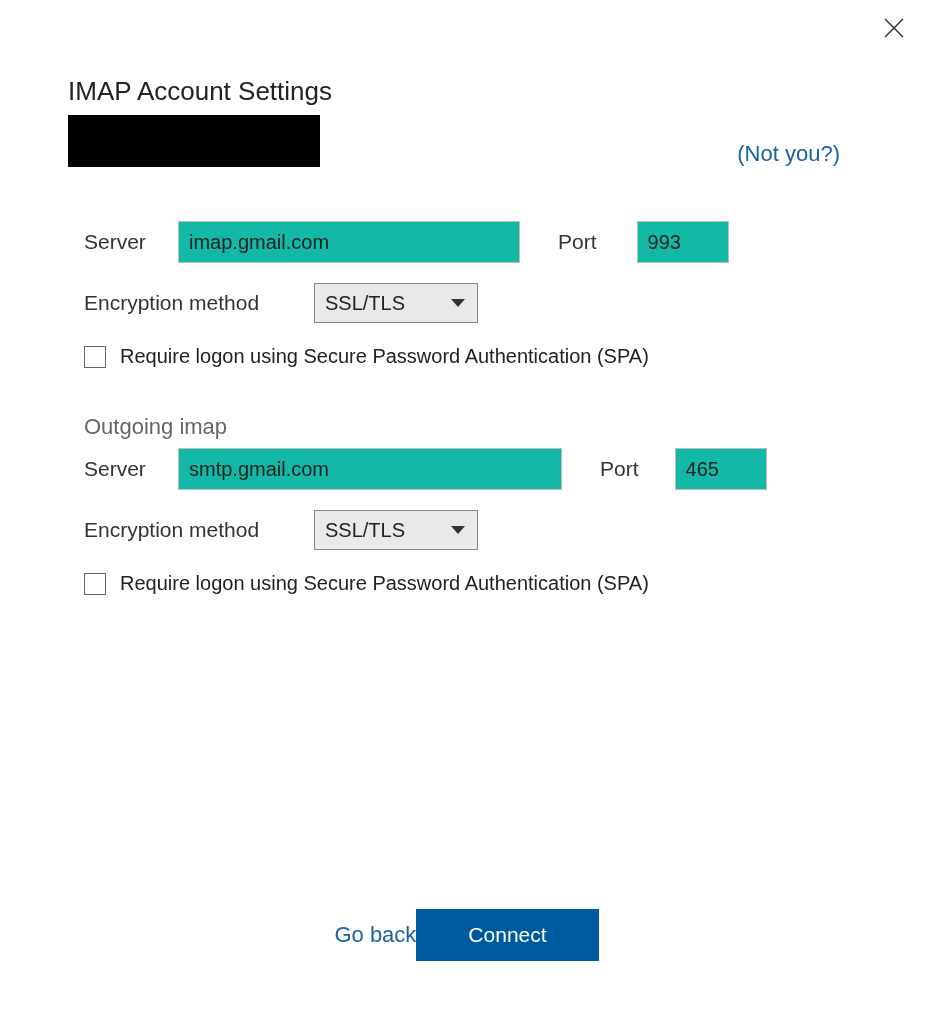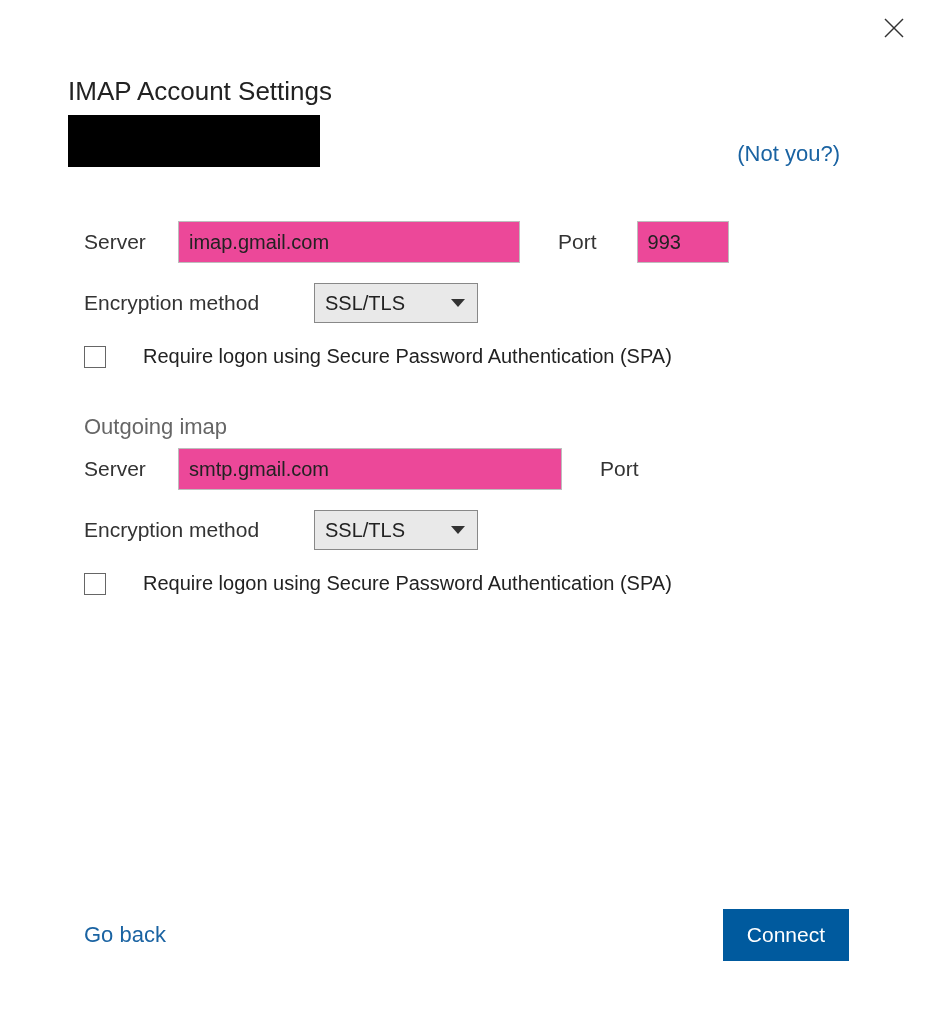--- a/index.html
+++ b/index.html
@@ -71,21 +71,21 @@
     margin-right: 18px;
   }
   .lbl-server { width: 76px; }
   .lbl-enc   { width: 212px; }
   input.text {
     font-family: inherit;
     font-size: 20px;
     color: #222;
     padding: 6px 10px;
     border: 1px solid #bdbdbd;
-    background: #ec4899;
+    background: #14b8a6;
     outline: none;
     height: 28px;
   }
   .server-in { width: 320px; }
   .server-out { width: 362px; }
   .port-gap-in  { width: 38px; }
   .port-gap-out { width: 38px; }
   .port-in { width: 70px; }
   .select {
     display: flex;
@@ -105,51 +105,50 @@
     border-left: 7px solid transparent;
     border-right: 7px solid transparent;
     border-top: 8px solid #333;
   }
   .chk-row {
     display: flex;
     align-items: center;
     margin: 22px 0 46px 0;
     font-size: 20px;
     color: #222;
-    gap: 23px;
   }
   .chk {
     width: 20px;
     height: 20px;
     border: 1px solid #666;
     background: #fff;
     margin-right: 14px;
     cursor: pointer;
     flex-shrink: 0;
   }
   .footer {
     position: absolute;
     left: 84px;
     bottom: 48px;
     width: 765px;
     display: flex;
-    justify-content: space-between;
+    justify-content: center;
     align-items: center;
   }
   .go-back {
     color: #1a63a2;
     font-size: 22px;
     cursor: pointer;
   }
   .connect-btn {
     background: #005a9e;
     color: #fff;
     font-size: 21px;
     border: none;
-    padding: 14px 24px;
+    padding: 14px 52px;
     cursor: pointer;
   }
 </style>
 </head>
 <body>
 
 <div class="close-btn">
   <svg viewBox="0 0 24 24">
     <line x1="3" y1="3" x2="21" y2="21" stroke="#333" stroke-width="1.5"></line>
     <line x1="21" y1="3" x2="3" y2="21" stroke="#333" stroke-width="1.5"></line>
@@ -190,20 +189,21 @@
     </div>
 
     <div class="section-title">Outgoing imap</div>
 
     <div class="row">
       <span class="lbl lbl-server">Server</span>
       <input class="text server-out" value="smtp.gmail.com" style="">
       <span class="port-gap-out"></span>
       <span class="lbl">Port</span>
       <span style="width:18px"></span>
+      <input class="text port-in" value="465" style="">
     </div>
 
     <div class="row" style="margin-top:20px;">
       <span class="lbl lbl-enc">Encryption method</span>
       <div class="select">
         <span>SSL/TLS</span>
         <span class="caret"></span>
       </div>
     </div>
 

